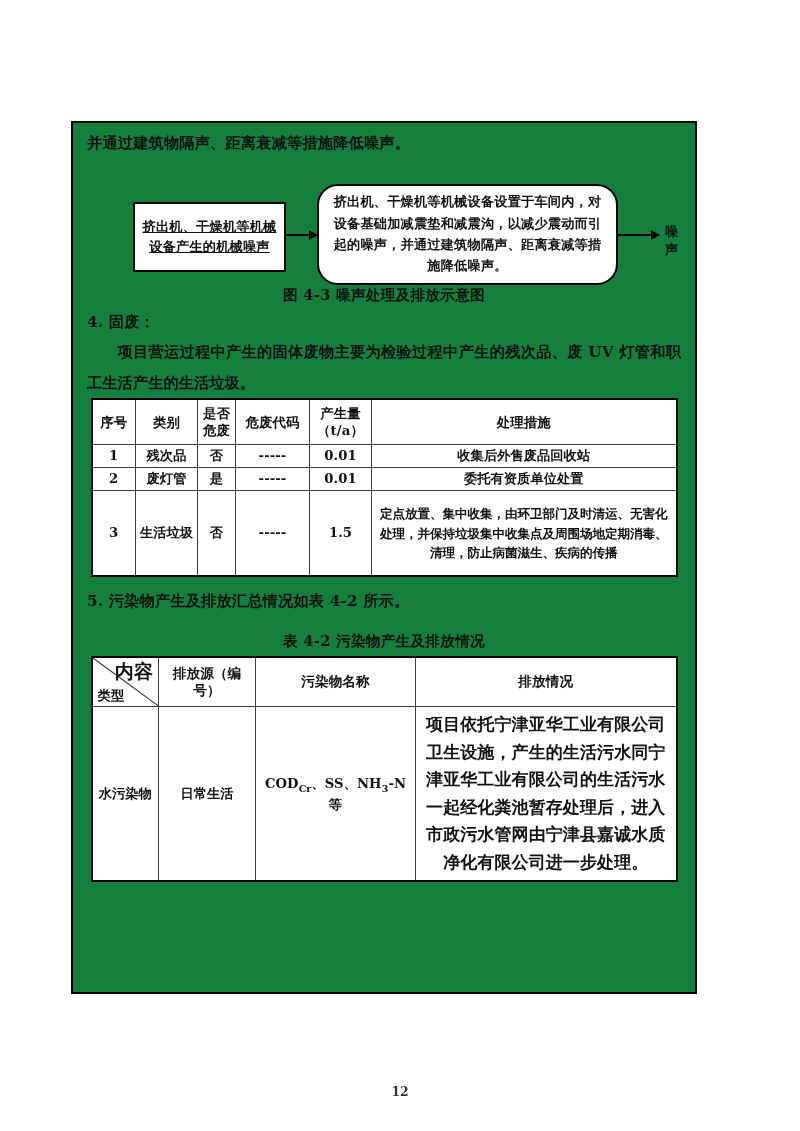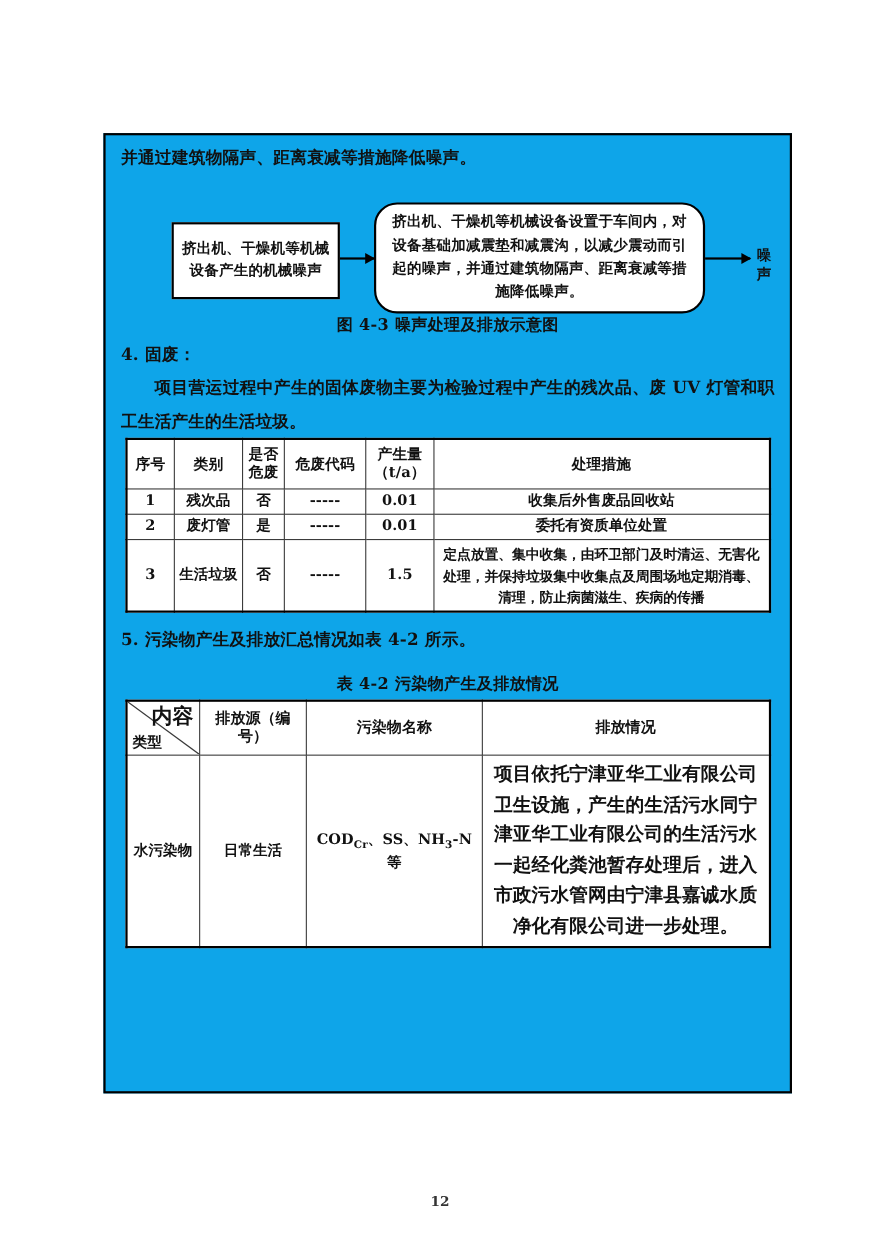--- a/index.html
+++ b/index.html
@@ -18,27 +18,27 @@
   .page {
     position: absolute;
     left: 0; top: 0;
     width: 800px;
     height: 1131px;
     background: #ffffff;
   }
   
   .doc-frame {
     position: absolute;
-    left: 94px;
+    left: 71px;
     top: 121px;
     width: 626px;
     height: 873px;
     border: 2.2px solid #000;
     box-sizing: border-box;
-    background: #0ea5e9;
+    background: #15803d;
   }
   .inner {
     position: absolute;
     left: 0; top: 0;
     width: 100%;
     height: 100%;
     box-sizing: border-box;
     padding: 9px 14px 0 14px;
   }
 
@@ -85,20 +85,21 @@
     font-weight: 700;
     letter-spacing: 0.2px;
     background: #fff;
   }
   .fbox-1 {
     left: 46px; top: 40px;
     width: 153px; height: 70px;
     font-size: 13.2px;
     line-height: 1.52;
     padding: 12px 7px;
+    text-decoration: underline;
   }
   .fbox-2 {
     left: 230px; top: 22px;
     width: 301px; height: 101px;
     font-size: 13.2px;
     line-height: 1.62;
     padding: 3px 9px;
     border-radius: 21px;
   }
   .arrow {
@@ -162,21 +163,21 @@
   }
   table.doc-table.outer-thick {
     border: 2.2px solid #000;
   }
   
   .t41 th { font-size: 13.4px; line-height: 1.28; height: 42px; }
   .t41 td { font-size: 13.2px; line-height: 1.38; height: 20px; }
   .t41 td.measure-long {
     font-size: 12.6px;
     line-height: 1.52;
-    padding: 3px 3px;
+    padding: 13px 3px;
     letter-spacing: -0.1px;
   }
   
   .t42 th { font-size: 13.6px; line-height: 1.3; height: 46px; }
   .t42 td { font-size: 13.2px; line-height: 1.45; height: 96px; }
   .t42 td.emit {
     font-size: 17px;
     line-height: 1.62;
     text-align: center;
     padding: 4px 2px;

